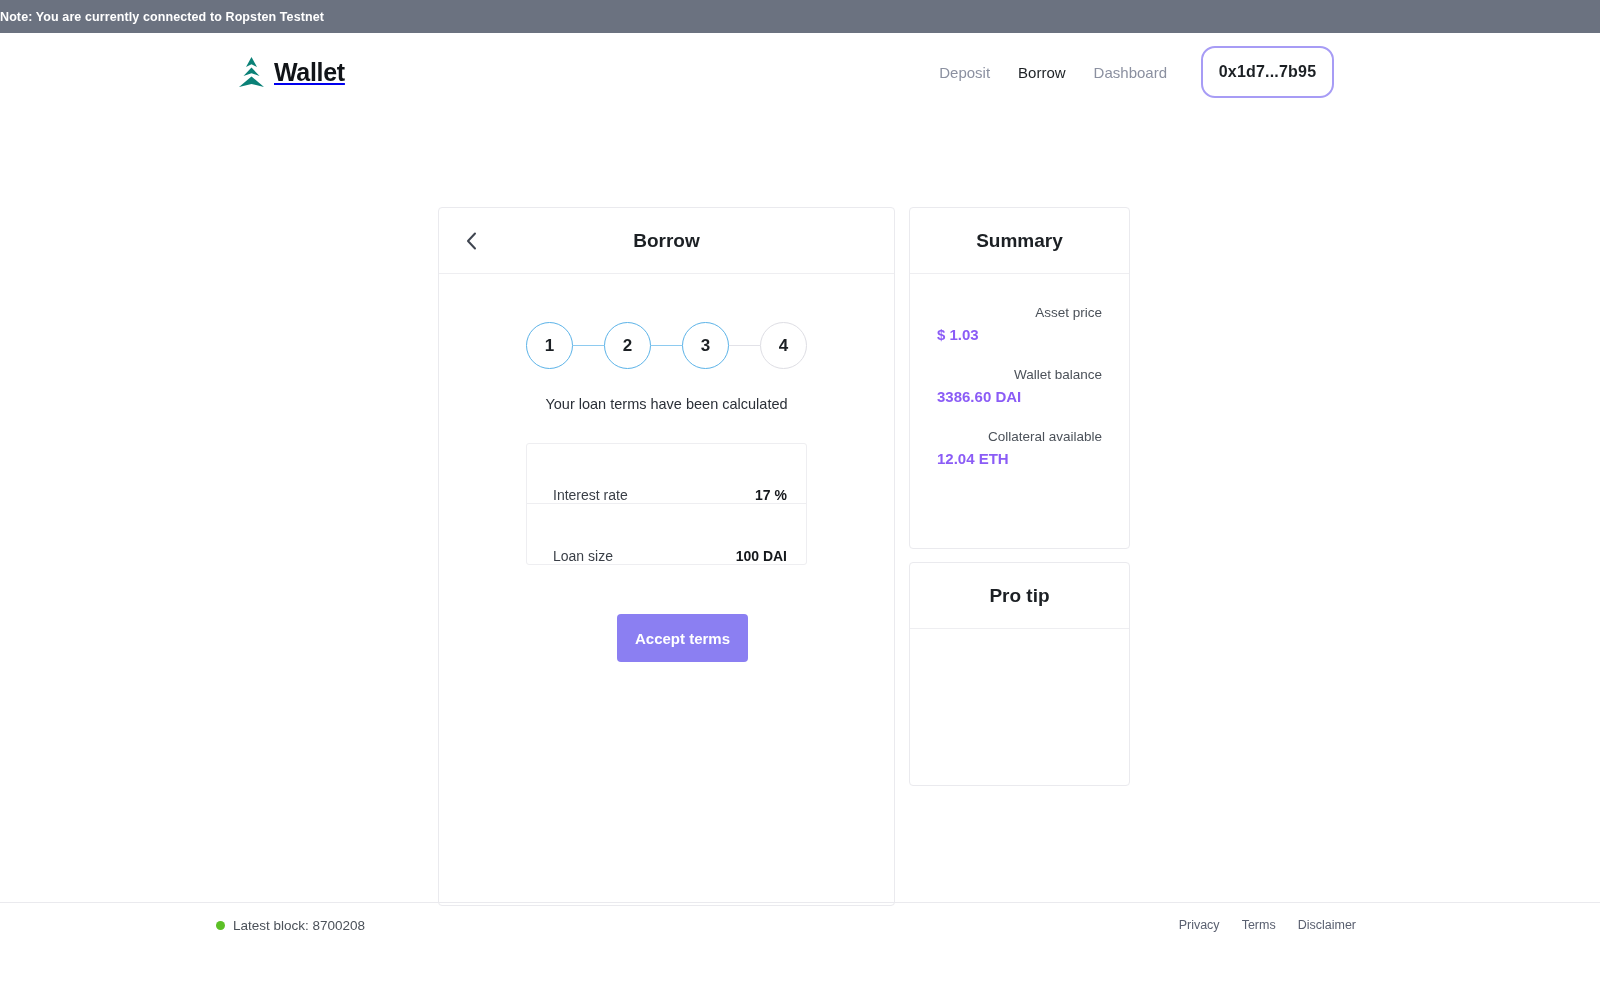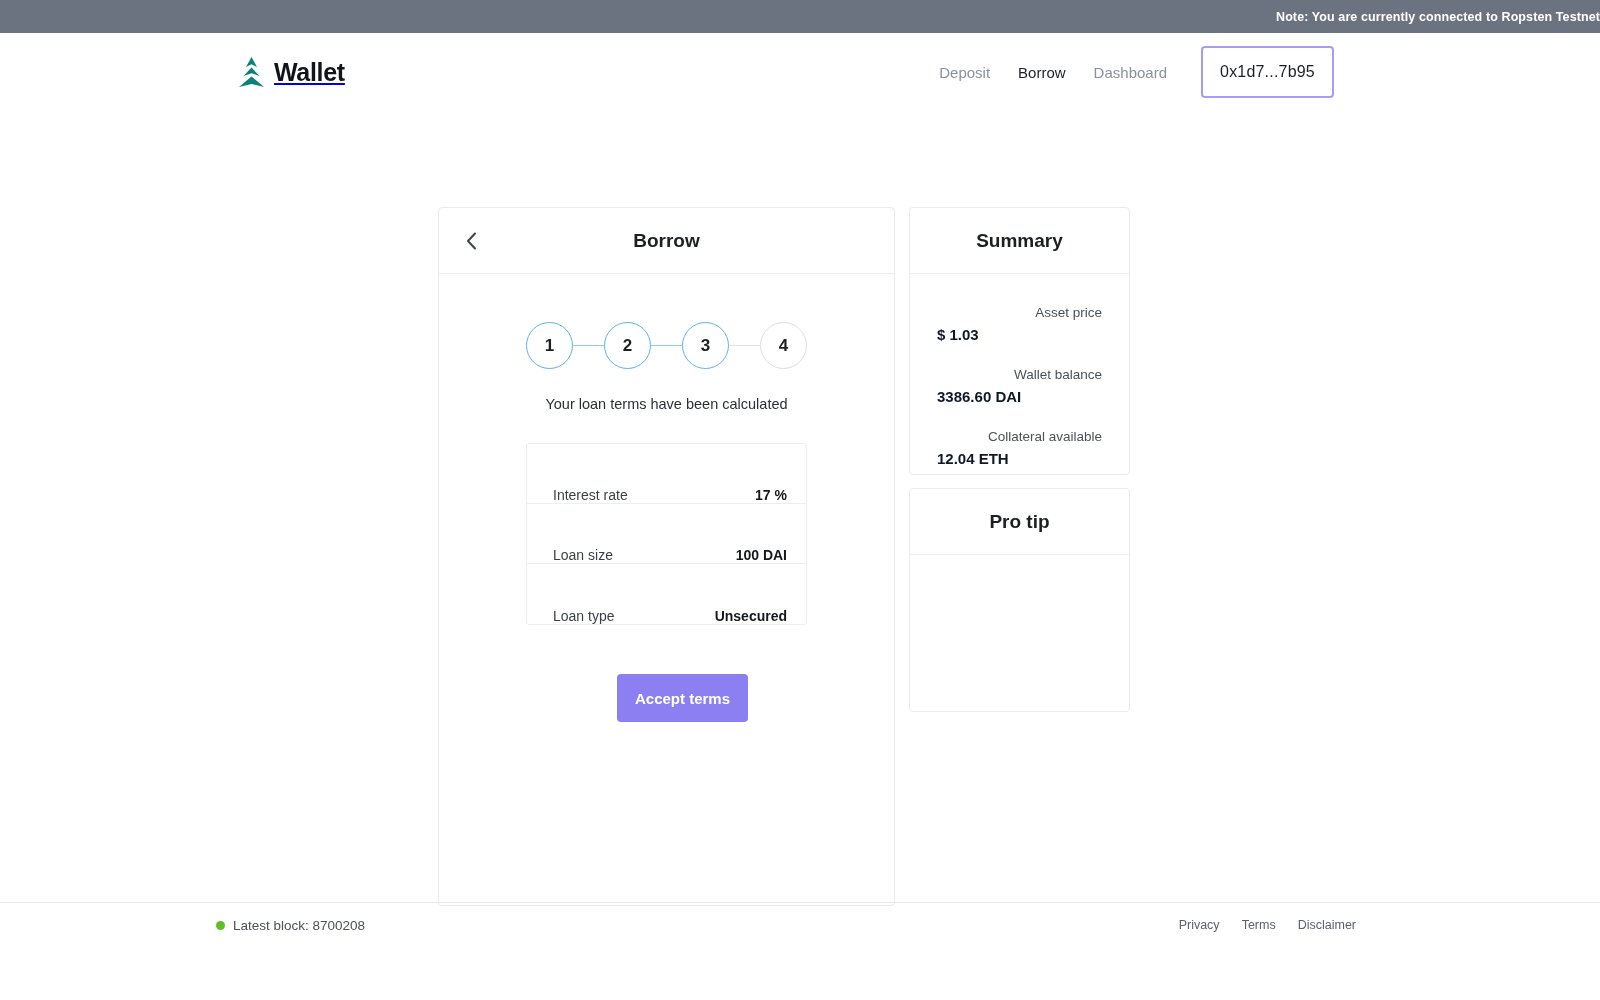--- a/index.html
+++ b/index.html
@@ -9,21 +9,21 @@
     background:#ffffff;
     font-family:"Liberation Sans", sans-serif;
     color:#1c2024;
     overflow:hidden;
   }
 
   
   .testnet-banner{
     height:33px;
     background:#6b7280;
-    display:flex; align-items:center; justify-content:flex-end;
+    display:flex; align-items:center; justify-content:flex-start;
   }
   .testnet-banner span{
     color:#ffffff;
     font-size:12.5px;
     font-weight:bold;
     letter-spacing:.1px;
   }
 
   
   .site-header{
@@ -45,27 +45,27 @@
     font-size:15px;
     color:#8b90a0;
     padding:0 14px;
     text-decoration:none;
     white-space:nowrap;
   }
   .nav-link.is-active{ color:#1c2024; }
   .wallet-button{
     margin-left:20px;
     border:2px solid #a79cf5;
-    border-radius:4px;
+    border-radius:14px;
     background:#ffffff;
     height:52px;
     min-width:133px;
     display:flex; align-items:center; justify-content:center;
     font-size:16px;
-    font-weight:normal;
+    font-weight:bold;
     color:#1c2024;
     letter-spacing:.2px;
     cursor:pointer;
     font-family:"Liberation Sans", sans-serif;
   }
 
   
   .page-body{
     position:relative;
     height:844px;
@@ -166,26 +166,26 @@
 
   
   .rail{ display:flex; flex-direction:column; gap:13px; width:221px; }
   .rail-card-head{
     height:66px;
     border-bottom:1px solid #eeeef1;
     display:flex; align-items:center; justify-content:center;
   }
   .rail-card-title{ font-size:19px; font-weight:bold; color:#1c2024; }
 
-  .summary-card{ height:268px; }
+  .summary-card{ height:342px; }
   .summary-body{ padding:31px 27px 0; }
   .summary-item{ margin-bottom:24px; }
   .summary-item:last-child{ margin-bottom:0; }
   .summary-key{ font-size:13.5px; color:#4b5159; margin-bottom:6px;text-align:right; }
-  .summary-val{ font-size:15px; font-weight:bold; color:#0f172a; }
+  .summary-val{ font-size:15px; font-weight:bold; color:#8b5cf6; }
 
   .protip-card{ height:224px; }
   .protip-body{ padding:29px 27px 0; }
   .protip-text{
     font-size:14.5px;
     line-height:22px;
     color:#23282f;
   }
 
   
@@ -270,24 +270,20 @@
         <div class="step-caption">Your loan terms have been calculated</div>
 
         <div class="terms-table">
           <div class="terms-row">
             <span class="terms-label">Interest rate</span>
             <span class="terms-value">17 %</span>
           </div>
           <div class="terms-row">
             <span class="terms-label">Loan size</span>
             <span class="terms-value">100 DAI</span>
-          </div>
-          <div class="terms-row">
-            <span class="terms-label">Loan type</span>
-            <span class="terms-value">Unsecured</span>
           </div>
         </div>
 
         <div class="accept-wrap">
           <button class="accept-button">Accept terms</button>
         </div>
 
       </div>
     </section>
 

